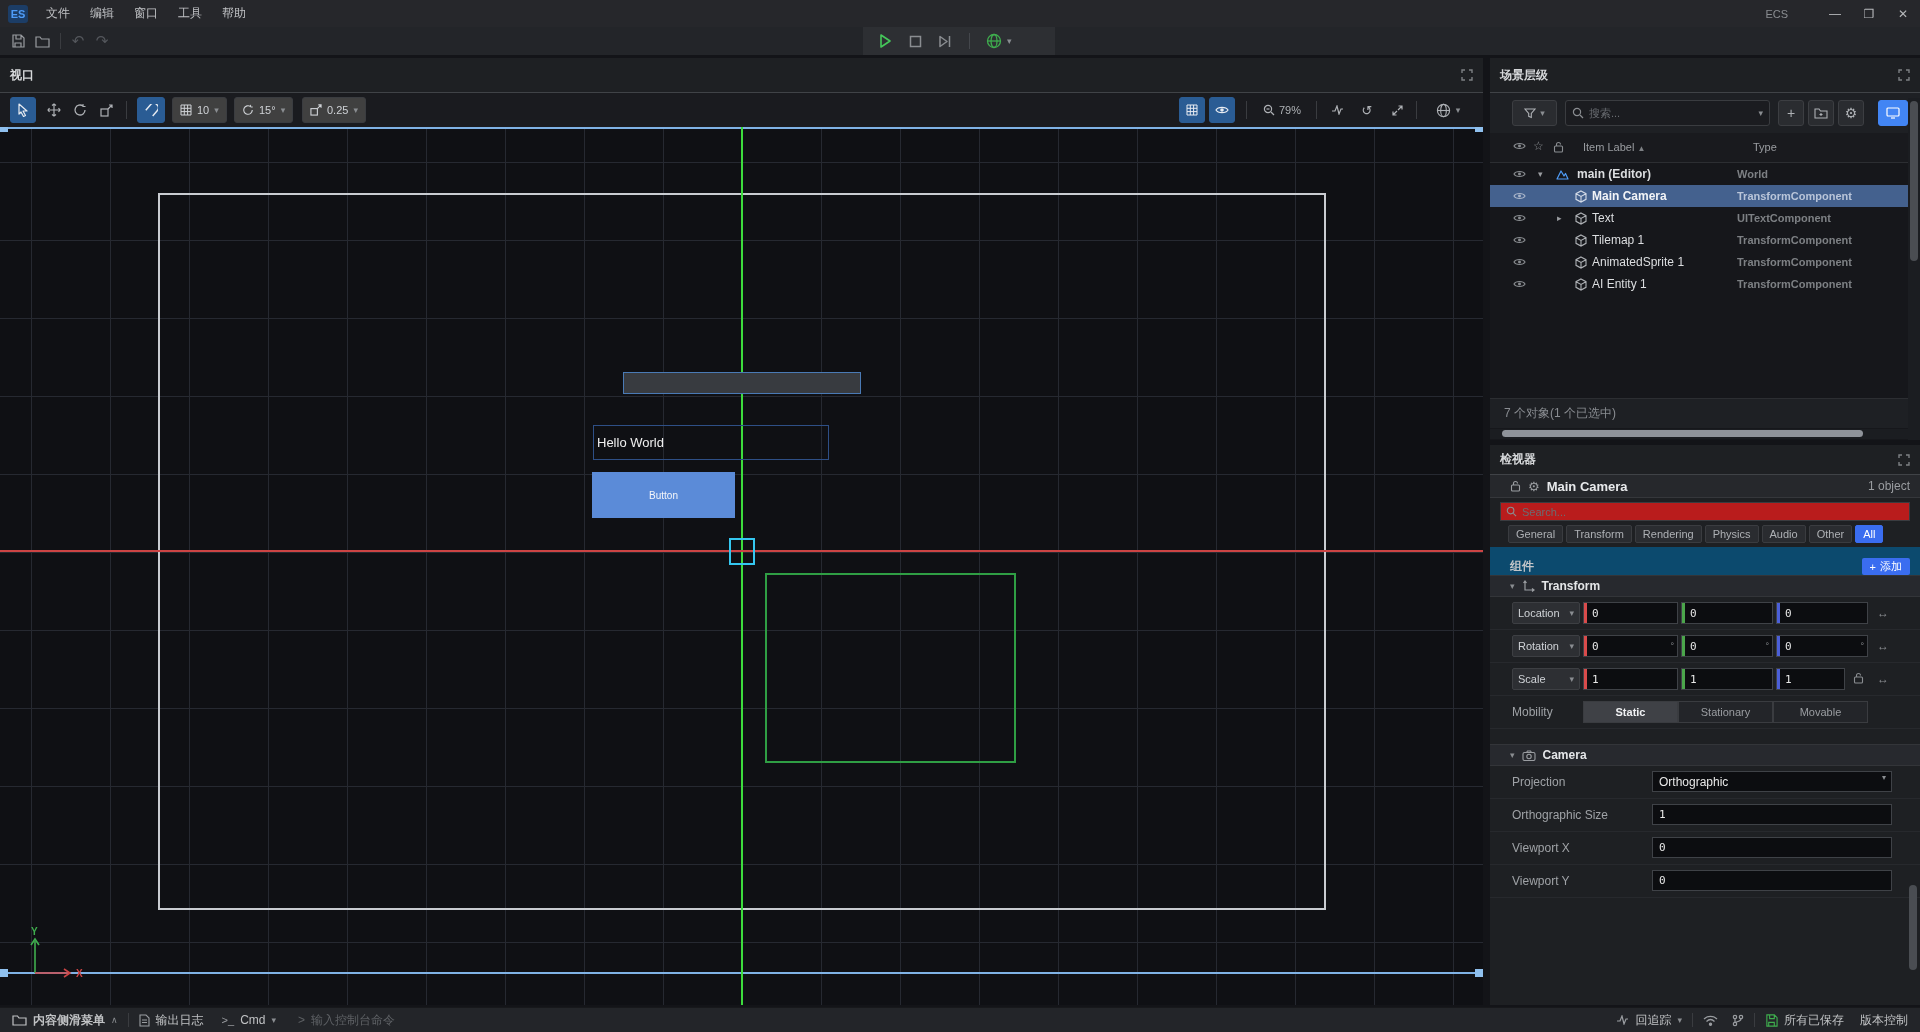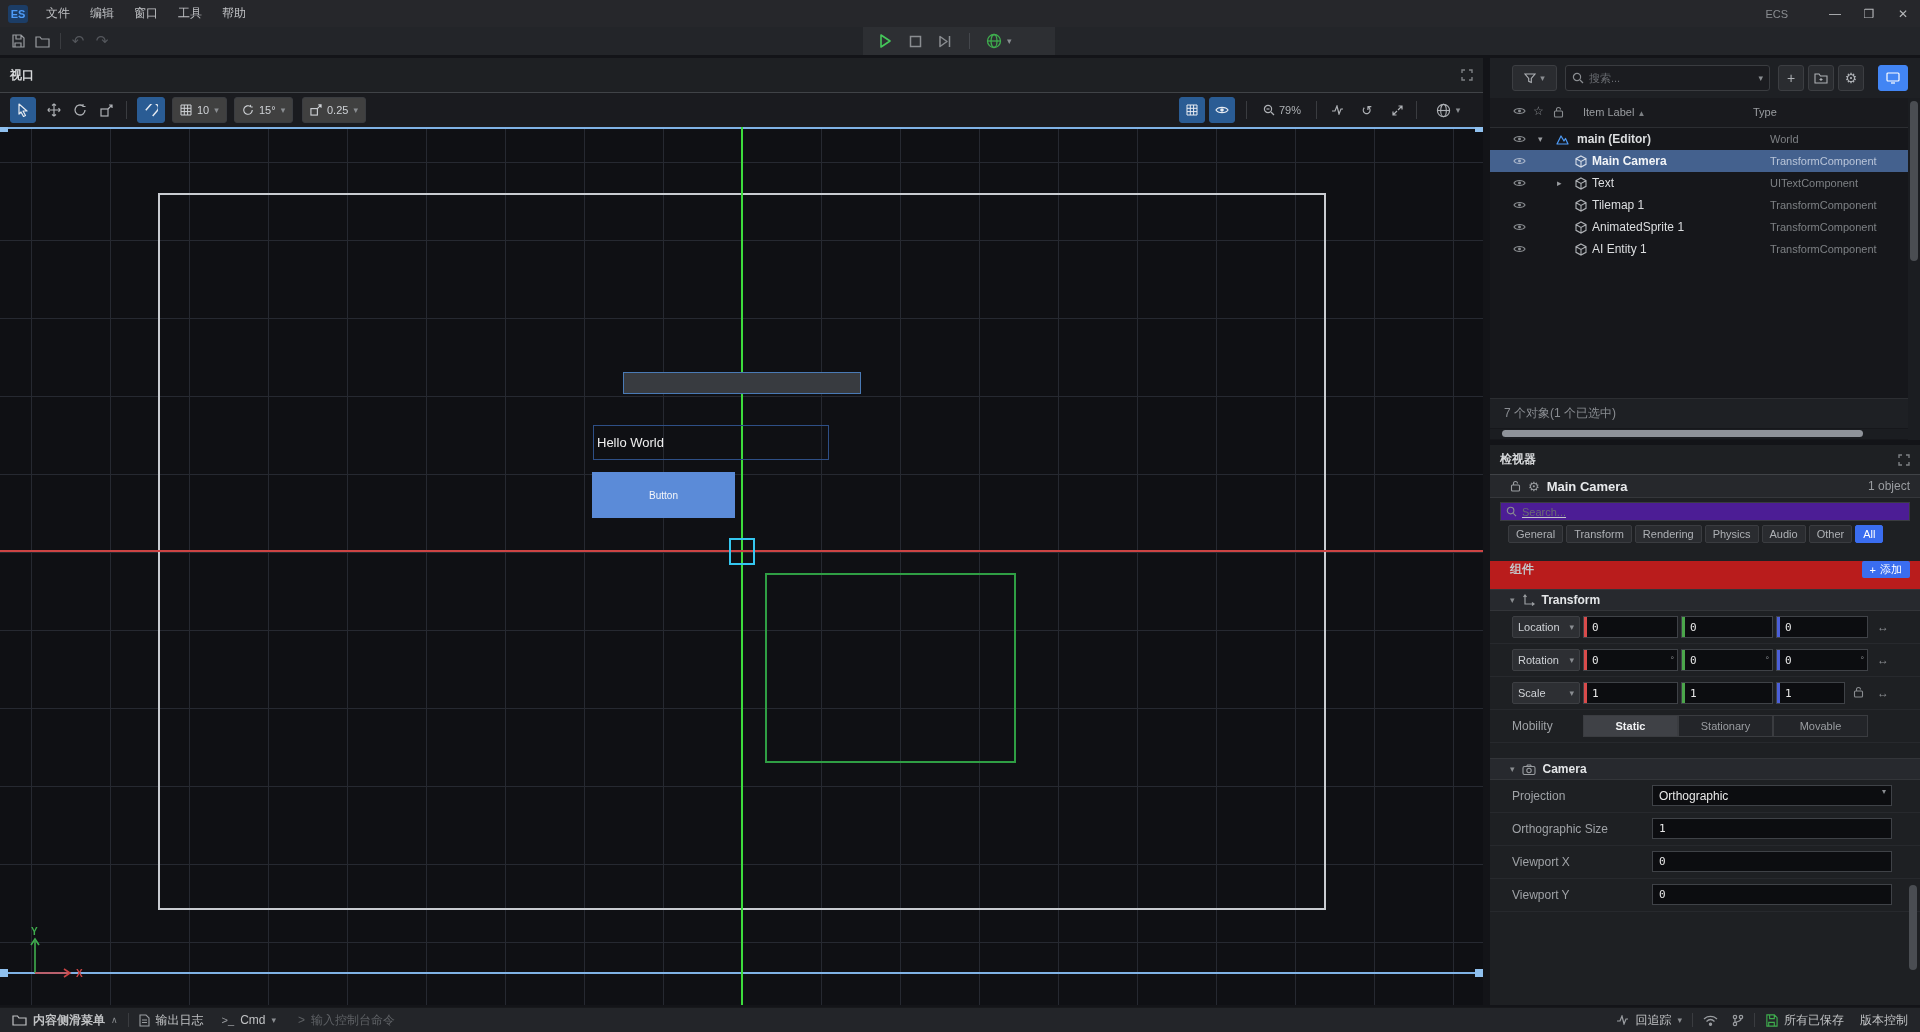--- a/index.html
+++ b/index.html
@@ -71,50 +71,50 @@
     border-radius:3px; display:flex; align-items:center; justify-content:center; color:#aeb1b5; }
   #h-search { position:absolute; left:75px; top:7px; width:205px; height:26px; background:#1b1c20;
     border:1px solid #3a3c40; border-radius:3px; display:flex; align-items:center; padding:0 6px; gap:5px; }
   #h-search input { flex:1; background:transparent; border:none; outline:none; color:#cfd2d6; font-size:11px; width:100px; }
   #h-search input::placeholder { color:#6a6d72; }
   #h-cols { position:relative; height:30px; background:#191a1e; border-bottom:1px solid #2c2e32;
     color:#9a9da1; font-size:11px; }
   .hcol-ic { position:absolute; top:8px; color:#8a8d91; }
   #h-rows { position:relative; }
   .hrow { position:relative; height:22px; display:flex; align-items:center; color:#dcdee0; font-size:12px; }
-  .hrow .type { position:absolute; left:280px; color:#7d8084; font-size:11px; }
+  .hrow .type { position:absolute; left:247px; color:#7d8084; font-size:11px;font-weight:bold; }
   .hrow.selected { background:#44618e; }
   .hrow.selected .type { color:#b9c5d9; }
   .hrow .eye { position:absolute; left:23px; color:#8a8d91; }
   .hrow .tw { position:absolute; color:#9a9da1; font-size:9px; }
   .hrow .obj-ic { position:absolute; color:#aeb1b5; }
   .hrow .lbl { position:absolute; }
   #h-footer { position:absolute; left:0; top:340px; width:418px; height:30px; background:#1e2024;
     color:#8a8d92; display:flex; align-items:center; padding-left:14px; font-size:12px;
     border-top:1px solid #2c2e32; }
   #h-hscroll { position:absolute; left:0; top:371px; width:418px; height:10px; background:#1b1d21; }
   #h-hscroll .thumb { position:absolute; left:12px; top:1px; width:361px; height:7px; background:#8f939a; border-radius:4px; }
   #h-vscroll { position:absolute; right:0; top:40px; width:12px; height:342px; background:#1b1d21; }
   #h-vscroll .thumb { position:absolute; left:2px; top:3px; width:8px; height:160px; background:#4a4d52; border-radius:4px; }
 
   
   #inspector { left:1490px; top:445px; width:430px; height:560px; background:#1e2023; }
   #obj-row { height:23px; display:flex; align-items:center; gap:7px; padding:0 10px 0 20px;
     background:#26282c; border-bottom:1px solid #35373b; }
   #obj-name { font-weight:bold; font-size:13px; color:#e8eaec; }
   #obj-count { margin-left:auto; color:#9a9da1; font-size:12px; }
-  #insp-search { margin:4px 10px 0 10px; height:19px; border:1px solid #3a3c40; background:#4c1d95;
-    display:flex; align-items:center; gap:5px; padding:0 5px;text-decoration:underline; }
+  #insp-search { margin:4px 10px 0 10px; height:19px; border:1px solid #3a3c40; background:#b91c1c;
+    display:flex; align-items:center; gap:5px; padding:0 5px; }
   #insp-search input { flex:1; background:transparent; border:none; outline:none; color:#cfd2d6; font-size:11px; }
   #insp-search input::placeholder { color:#6a6d72; }
   #tabs { display:flex; gap:3px; margin:4px 10px 0 18px; }
   .tab { padding:2px 7px; background:#2a2c30; border:1px solid #3a3c40; border-radius:2px;
     color:#aeb1b5; font-size:11px; }
   .tab.active { background:#3a6df0; border-color:#3a6df0; color:#fff; }
-  #comp-strip { height:28px; margin-top:18px; background:#b91c1c; display:flex; align-items:flex-start;
+  #comp-strip { height:28px; margin-top:4px; background:#0c4a6e; display:flex; align-items:flex-end;
     padding:0 10px 0 20px; color:#c3c5c8; font-weight:bold; font-size:12px; }
   #add-btn { margin-left:auto; background:#3a6df0; color:#fff; font-size:11px; font-weight:normal;
     border-radius:2px; padding:1px 8px; display:flex; gap:4px; align-items:center; }
   .sec-hdr { height:22px; background:#27292e; display:flex; align-items:center; gap:7px;
     padding-left:20px; color:#e4e6e8; font-weight:bold; font-size:12px; border-top:1px solid #333539; border-bottom:1px solid #333539;}
   .prow { position:relative; height:33px; border-bottom:1px solid #27292d; }
   .plabel { position:absolute; left:22px; top:9px; color:#9fa2a6; font-size:12px; }
   .pinput { position:absolute; top:5px; height:21px; background:#0c0d10; border:1px solid #3f4247;
     color:#e8e8e8; font-family:"DejaVu Sans Mono",monospace; font-size:11px; padding:7px 6px; outline:none; }
   .wide { left:162px; width:240px; }
@@ -335,20 +335,28 @@
       <path d="M23 18l4-6 4 6" fill="none" stroke="#3fae4e" stroke-width="1.6"></path>
       <text x="23" y="8" fill="#3fae4e" font-size="10" font-weight="bold">Y</text>
       <line x1="27" y1="46" x2="62" y2="46" stroke="#cc4444" stroke-width="1.6"></line>
       <path d="M56 42l6 4-6 4" fill="none" stroke="#cc4444" stroke-width="1.6"></path>
       <text x="68" y="50" fill="#cc4444" font-size="10" font-weight="bold">X</text>
     </svg>
   </div>
 </div>
 
 <div id="hierarchy" class="panel">
+  <div class="panel-header">
+    <span class="panel-title">场景层级</span>
+    <span class="expand-ic">
+      <svg width="12" height="12" viewBox="0 0 12 12" fill="none" stroke="currentColor" stroke-width="1.4">
+          <path d="M1 4V1h3 M8 1h3v3 M11 8v3H8 M4 11H1V8"></path>
+        </svg>
+    </span>
+  </div>
 
   <div id="h-toolbar">
     <span class="hbtn" style="left:22px;width:45px;gap:4px">
       <svg width="12" height="11" viewBox="0 0 12 11">
           <path d="M1 1h10L7.3 5.5V9.5L4.7 8.3V5.5z" fill="none" stroke="currentColor" stroke-width="1.1"></path>
         </svg>
       <span class="chev">▾</span>
     </span>
     <span id="h-search">
       <svg width="12" height="12" viewBox="0 0 12 12" fill="none" stroke="#8a8d91" stroke-width="1.2">

